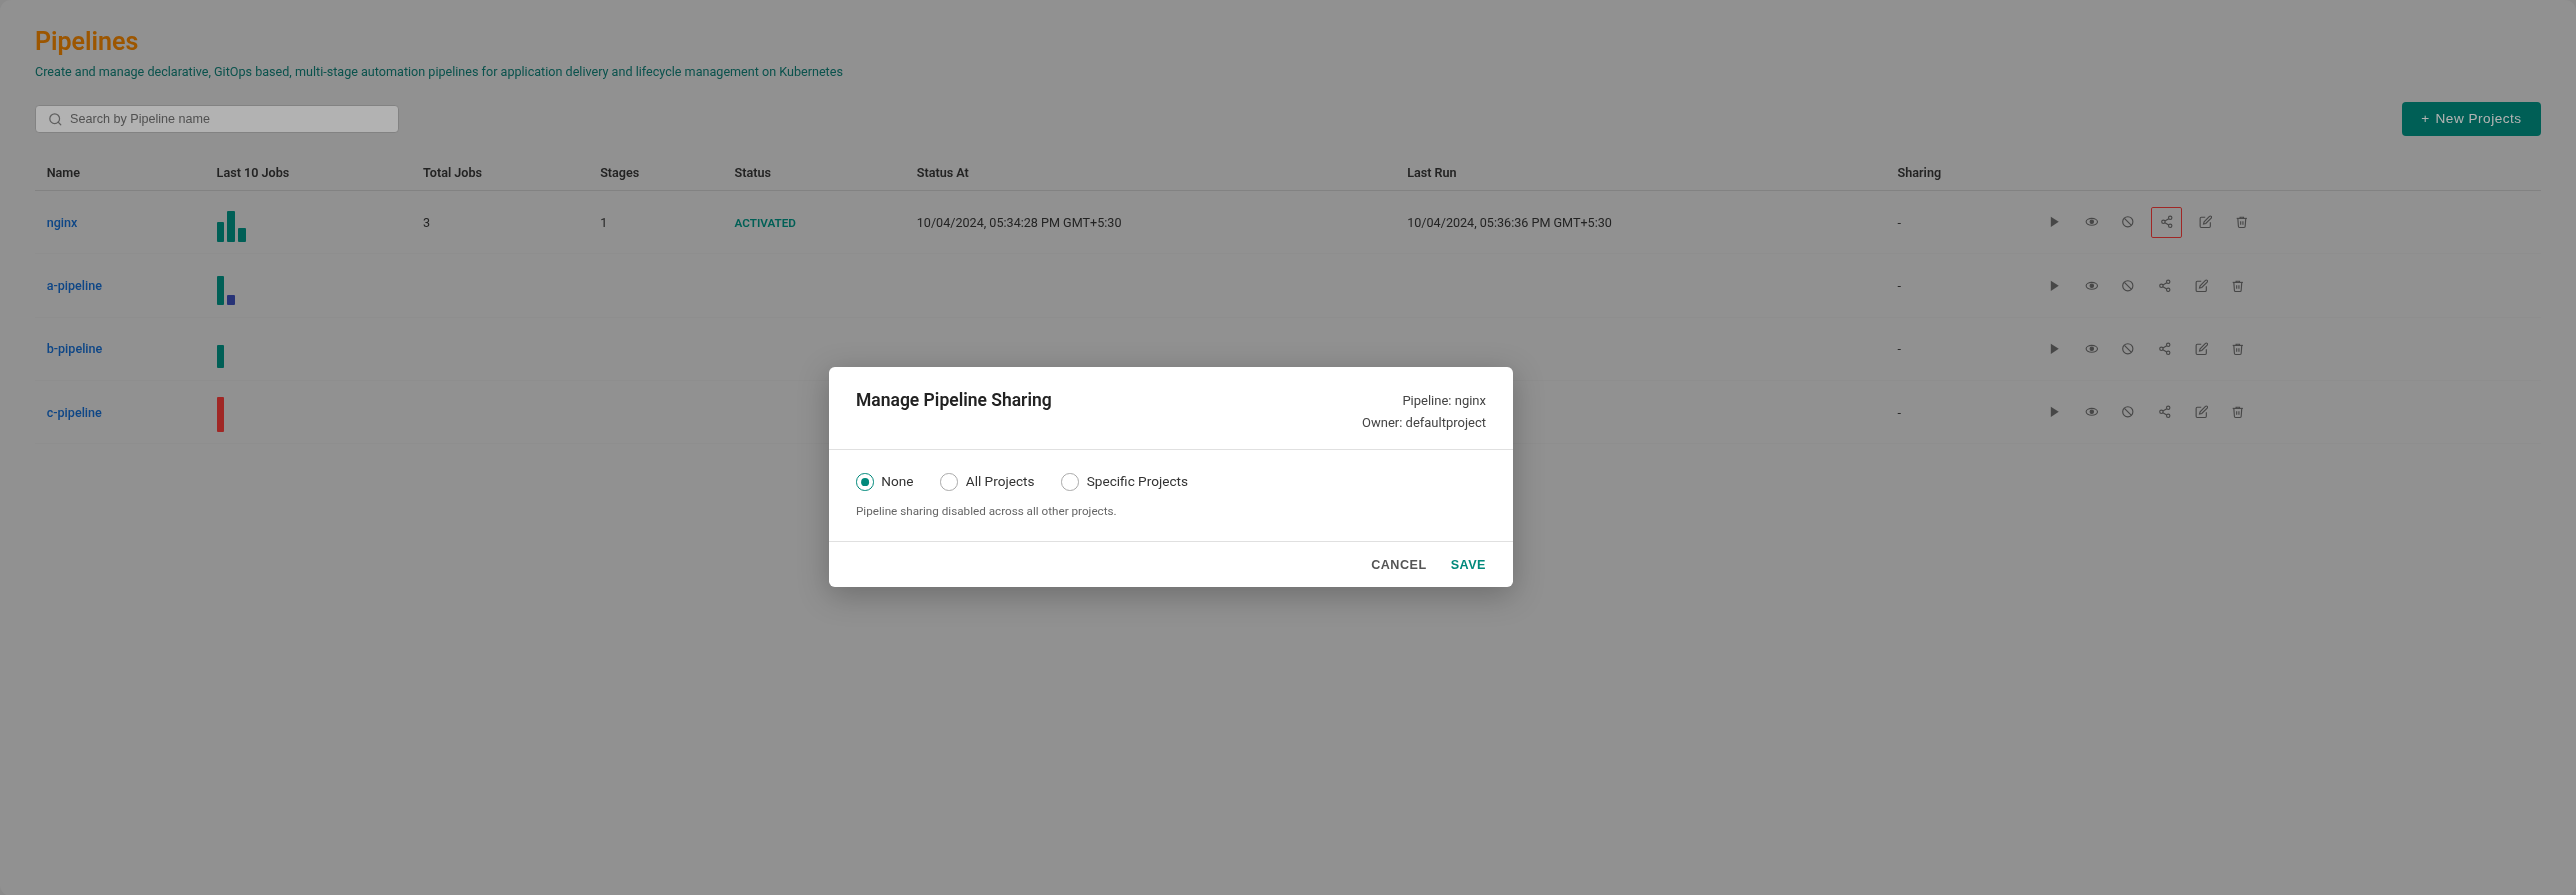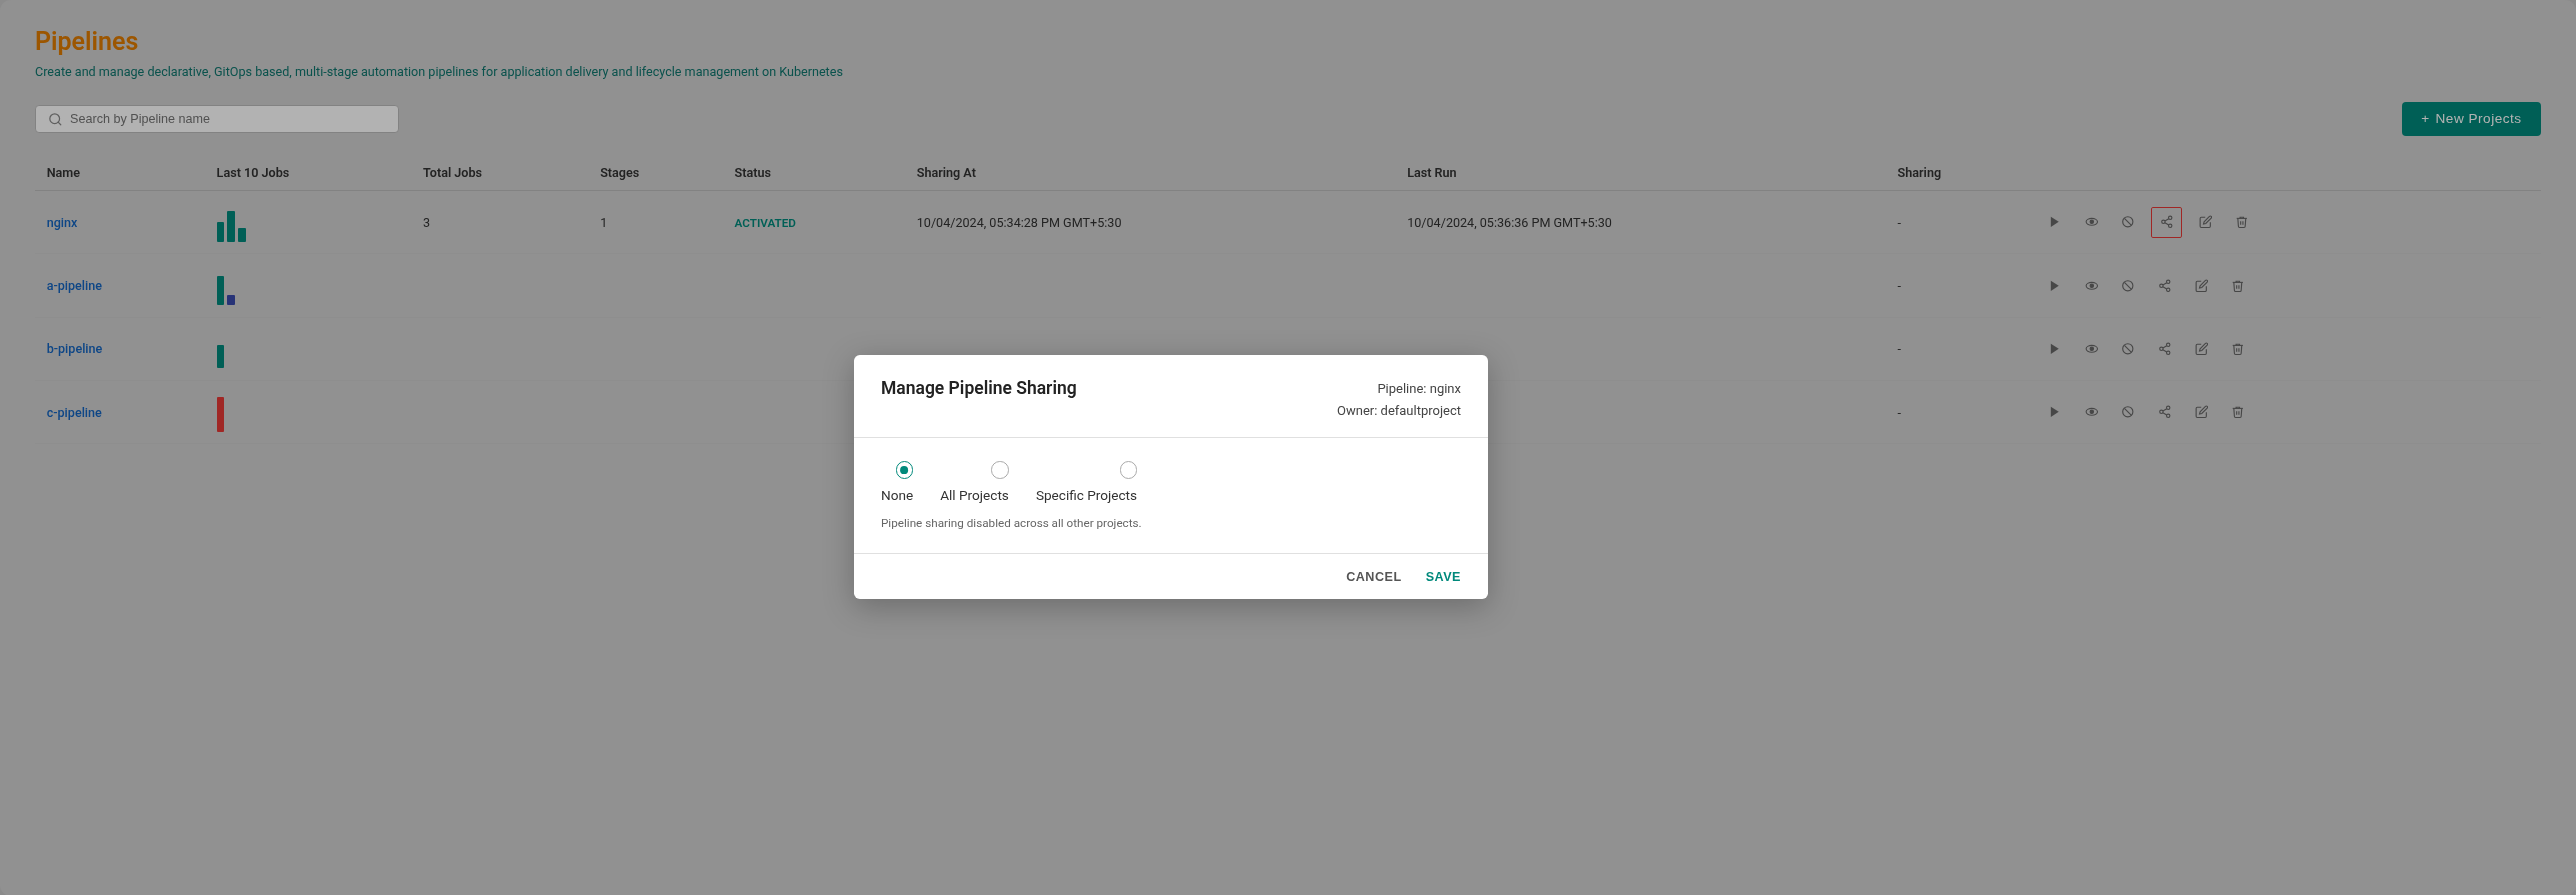--- a/index.html
+++ b/index.html
@@ -176,21 +176,21 @@
       background: rgba(0,0,0,0.3);
       display: flex;
       align-items: center;
       justify-content: center;
       z-index: 100;
     }
 
     .modal {
       background: #fff;
       border-radius: 5.8px;
-      width: 634px;
+      width: 684px;
       box-shadow: 0 7.8px 31px rgba(0,0,0,0.25);
       overflow: hidden;
       position: relative;
       top: 29px;
       left: -117px;
     }
 
     .modal-header {
       display: flex;
       justify-content: space-between;
@@ -218,26 +218,25 @@
 
     .radio-group {
       display: flex;
       align-items: center;
       gap: 27px;
       margin-bottom: 13.6px;
     }
 
     .radio-option {
       display: flex;
-      align-items: flex-end;
+      align-items: flex-start;
       gap: 7.8px;
       font-size: 13.6px;
       color: #333;
       cursor: pointer;
-      flex-direction: column;
     }
 
     .radio-input {
       appearance: none;
       width: 17.5px;
       height: 17.5px;
       border: 1.9px solid #aaa;
       border-radius: 50%;
       cursor: pointer;
       position: relative;
@@ -317,21 +316,21 @@
   </div>
 
   <table class="pipelines-table">
     <thead>
       <tr>
         <th>Name</th>
         <th>Last 10 Jobs</th>
         <th>Total Jobs</th>
         <th>Stages</th>
         <th>Status</th>
-        <th>Sharing At</th>
+        <th>Status At</th>
         <th>Last Run</th>
         <th>Sharing</th>
         <th></th>
       </tr>
     </thead>
     <tbody id="table-body">
     <tr>
           <td><span class="pipeline-name">nginx</span></td>
           <td>
             <div class="mini-chart">

